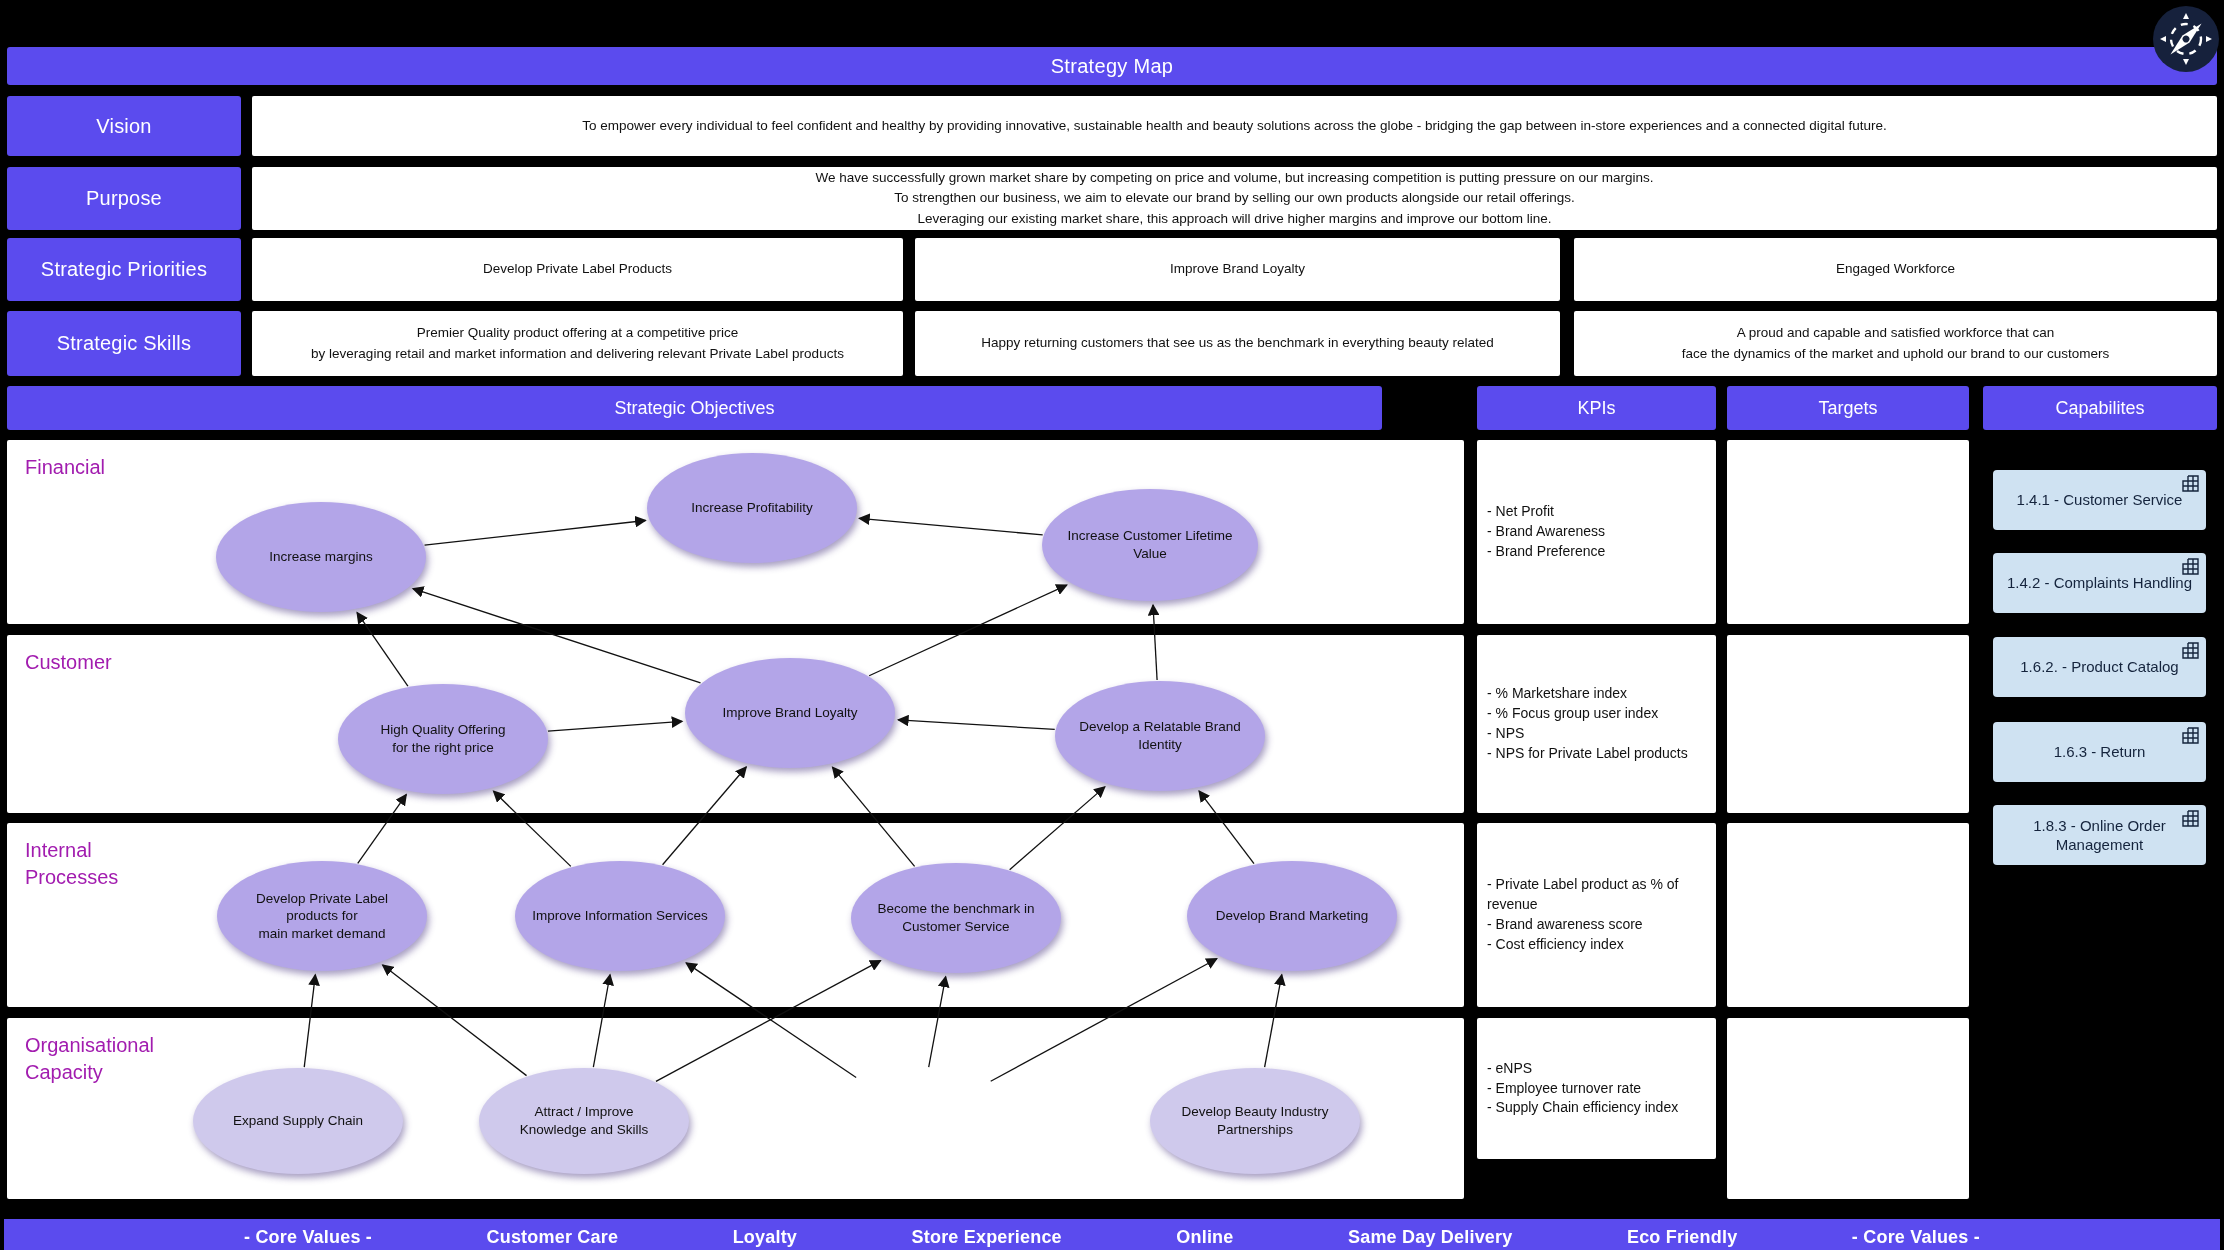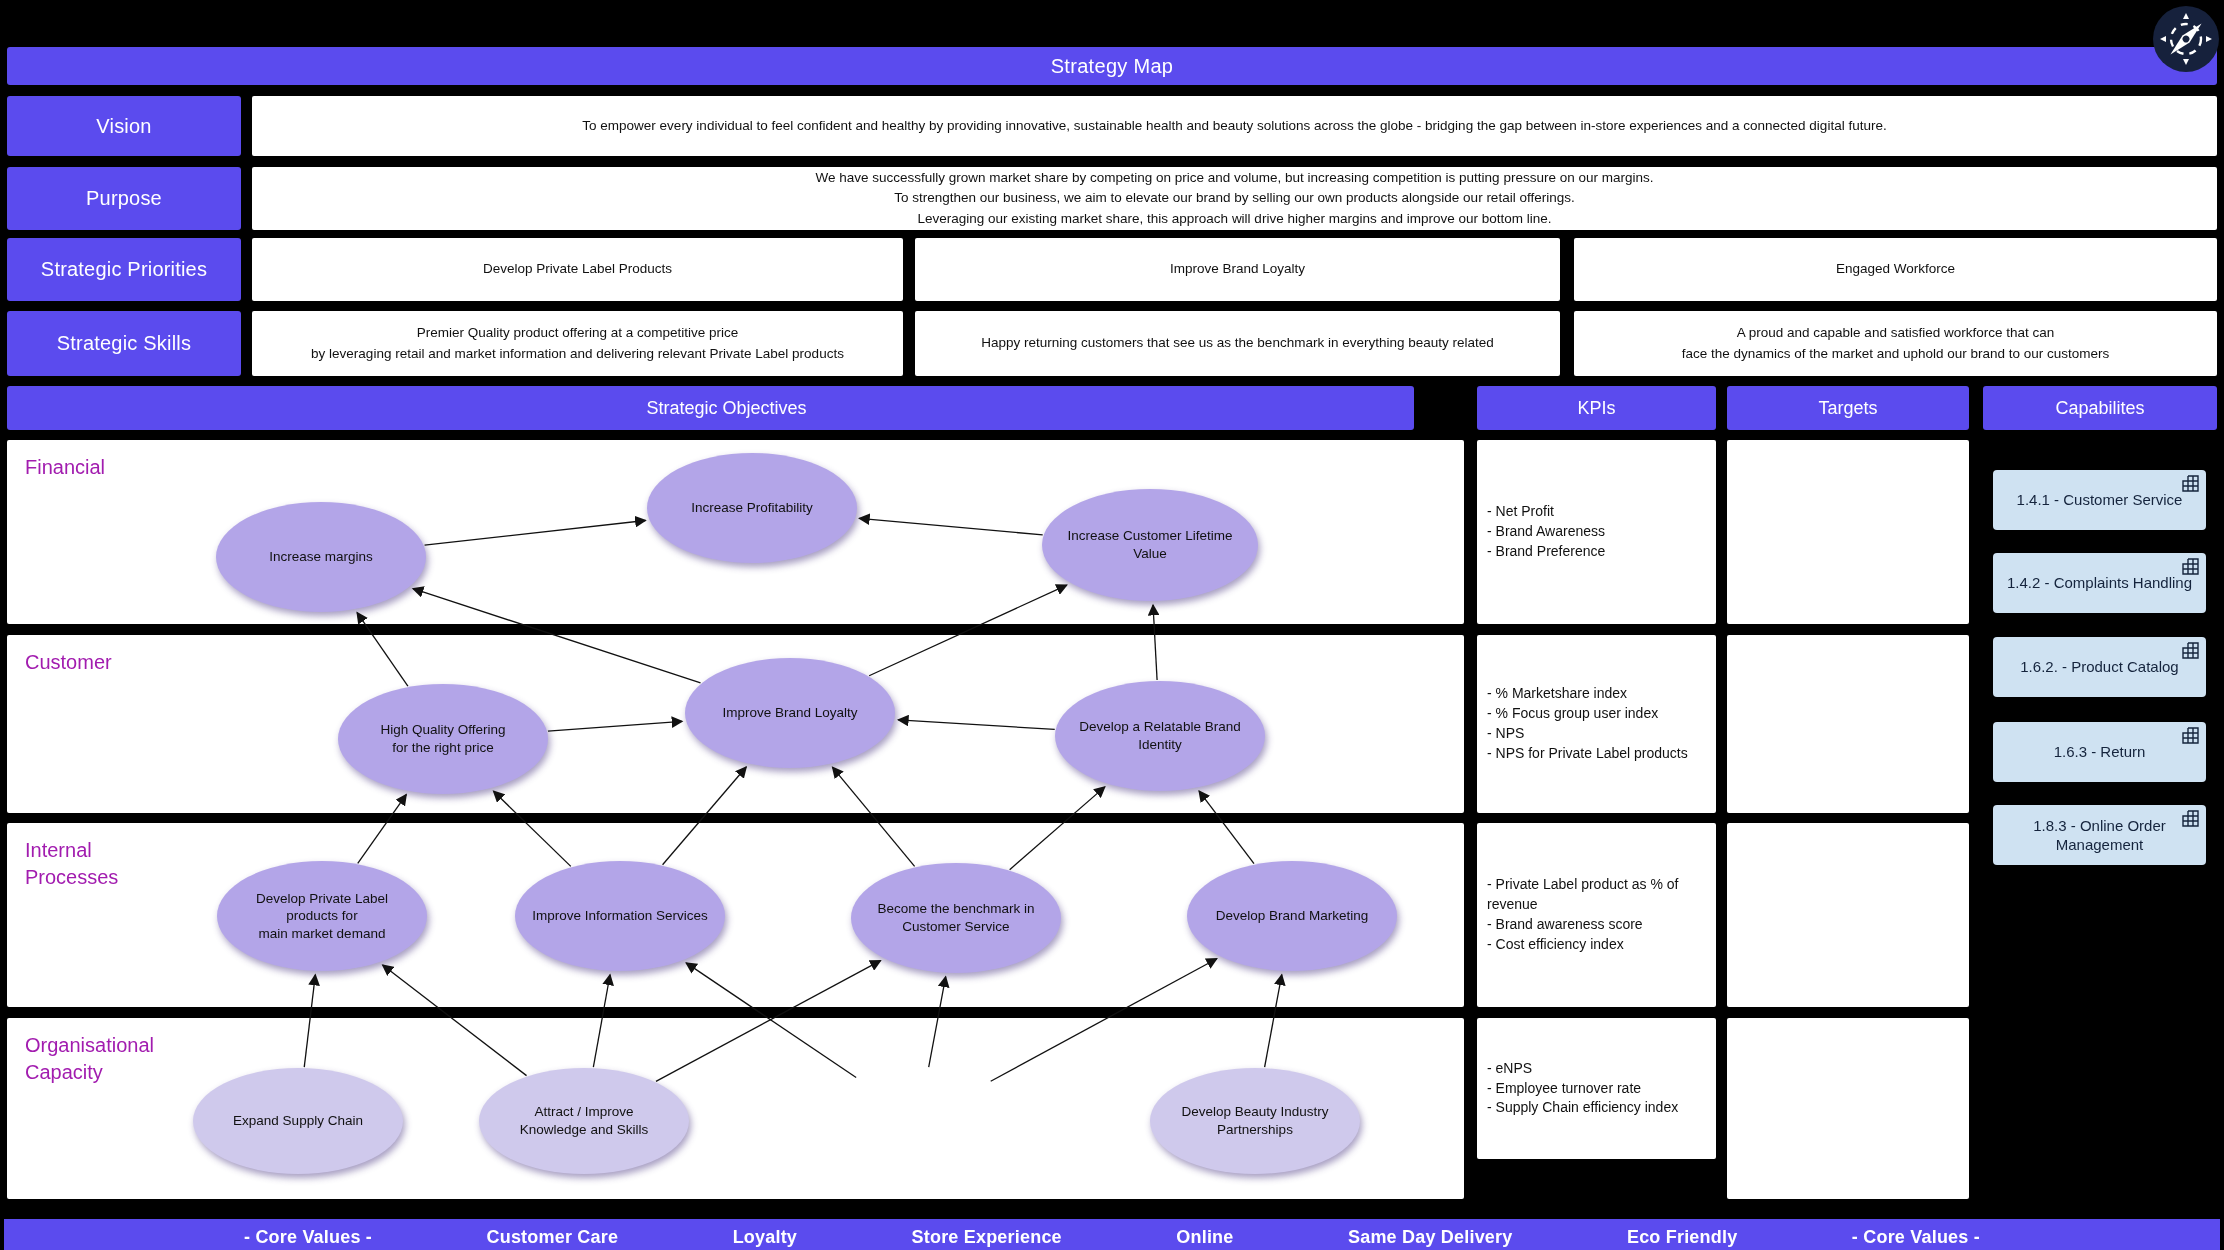--- a/index.html
+++ b/index.html
@@ -72,21 +72,21 @@
   <div class="wbox content-text" style="left:915px;top:238px;width:645px;height:63px;">Improve Brand Loyalty</div>
   <div class="wbox content-text" style="left:1574px;top:238px;width:643px;height:63px;">Engaged Workforce</div>
 
   <div class="pbox label-box" style="left:7px;top:311px;width:234px;height:65px;">Strategic Skills</div>
   <div class="wbox content-text pre" style="left:252px;top:311px;width:651px;height:65px;">Premier Quality product offering at a competitive price
 by leveraging retail and market information and delivering relevant Private Label products</div>
   <div class="wbox content-text pre" style="left:915px;top:311px;width:645px;height:65px;">Happy returning customers that see us as the benchmark in everything beauty related</div>
   <div class="wbox content-text pre" style="left:1574px;top:311px;width:643px;height:65px;">A proud and capable and satisfied workforce that can
 face the dynamics of the market and uphold our brand to our customers</div>
 
-  <div class="pbox hdr" style="left:7px;top:386px;width:1375px;height:44px;padding-left:32px;">Strategic Objectives</div>
+  <div class="pbox hdr" style="left:7px;top:386px;width:1375px;height:44px;">Strategic Objectives</div>
   <div class="pbox hdr" style="left:1477px;top:386px;width:239px;height:44px;">KPIs</div>
   <div class="pbox hdr" style="left:1727px;top:386px;width:242px;height:44px;">Targets</div>
   <div class="pbox hdr" style="left:1983px;top:386px;width:234px;height:44px;">Capabilites</div>
 
   <div class="wbox obj-row" style="left:7px;top:440px;width:1457px;height:184px;">
     <div class="row-label">Financial</div>
   </div>
   <div class="wbox kpi-cell pre" style="left:1477px;top:440px;width:239px;height:184px;">- Net Profit
 - Brand Awareness
 - Brand Preference</div>

